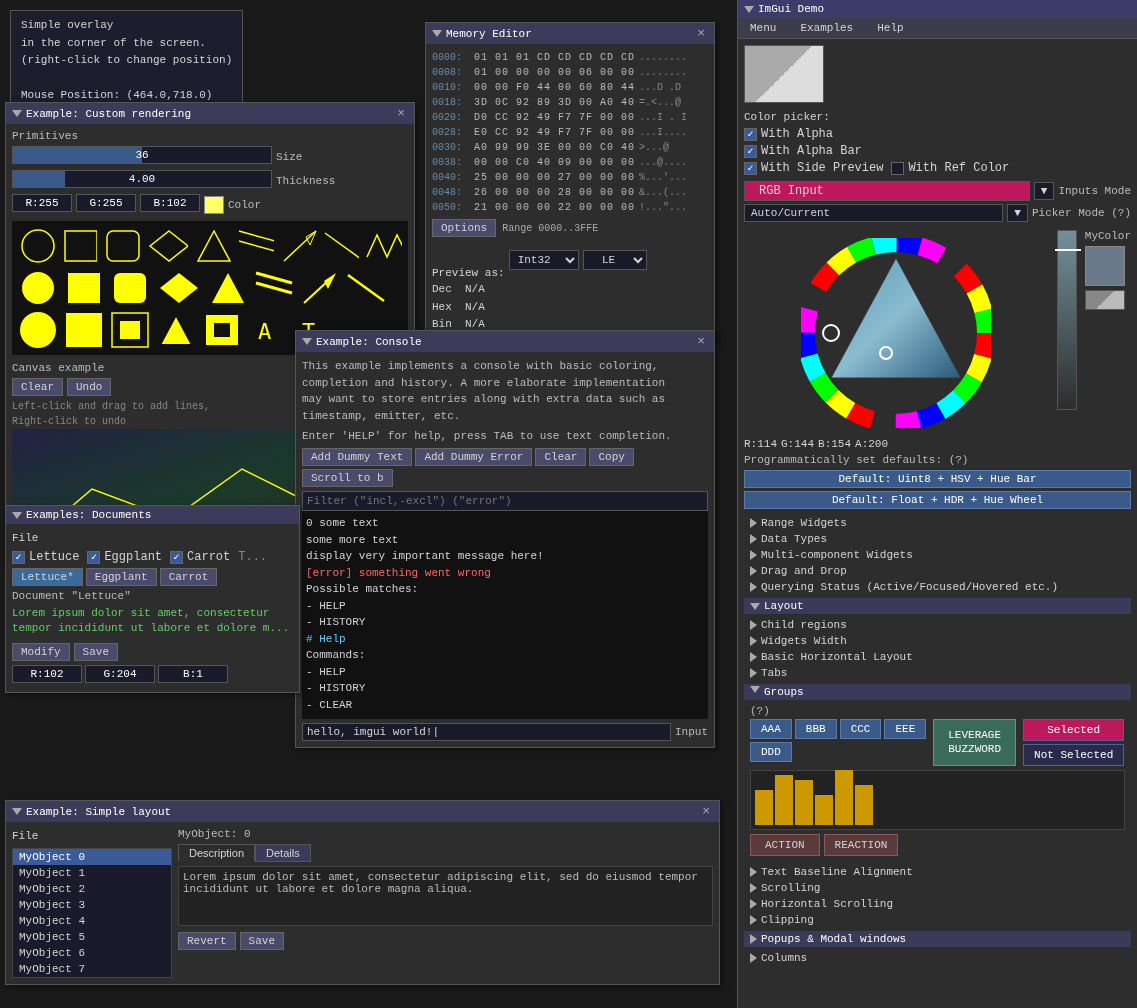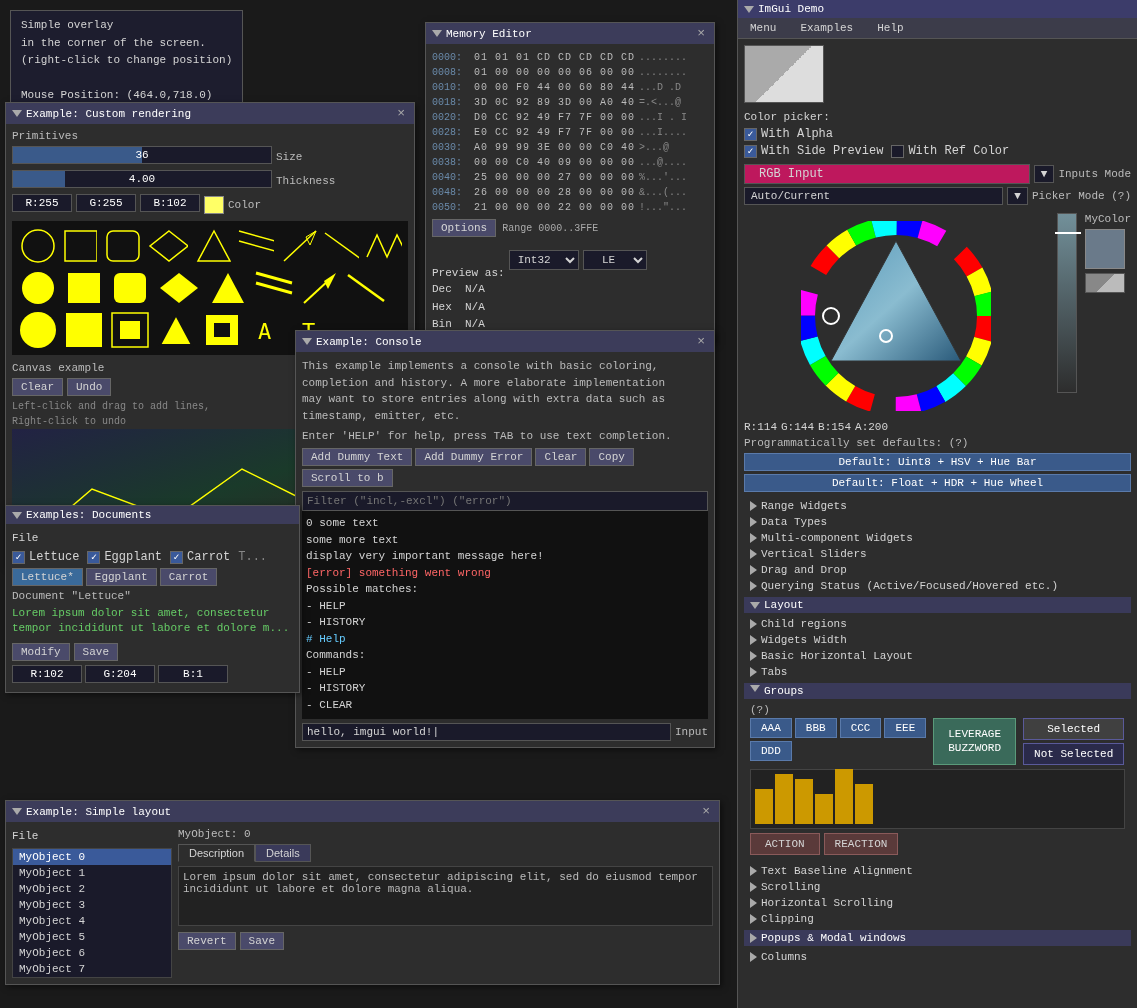--- a/index.html
+++ b/index.html
@@ -338,21 +338,21 @@
       border: 1px solid #5a9a7a;
       color: #fff;
       padding: 8px 14px;
       cursor: pointer;
       font-size: 11px;
       font-family: 'Courier New', monospace;
       text-align: center;
       line-height: 1.3;
     }
     .selected-btn {
-      background: #404040;
+      background: #be185d;
       border: 1px solid #5a5a9a;
       color: #fff;
       padding: 4px 10px;
       cursor: pointer;
       font-size: 11px;
       font-family: 'Courier New', monospace;
     }
 
     .list-item-obj {
       padding: 2px 6px;
@@ -809,20 +809,26 @@
     </div>
 
     <div style="font-size:11px;margin-bottom:4px;">Color picker:</div>
 
     <div style="margin-bottom:3px;">
       <label class="imgui-checkbox">
         <div class="check-box checked"></div>
         <span>With Alpha</span>
       </label>
     </div>
+    <div style="margin-bottom:3px;">
+      <label class="imgui-checkbox">
+        <div class="check-box checked"></div>
+        <span>With Alpha Bar</span>
+      </label>
+    </div>
     <div style="display:flex;gap:8px;margin-bottom:6px;">
       <label class="imgui-checkbox">
         <div class="check-box checked"></div>
         <span>With Side Preview</span>
       </label>
       <label class="imgui-checkbox">
         <div class="check-box"></div>
         <span>With Ref Color</span>
       </label>
     </div>
@@ -902,24 +908,20 @@
         <span class="triangle-icon triangle-right"></span>
         <span>Range Widgets</span>
       </div>
       <div class="tree-item">
         <span class="triangle-icon triangle-right"></span>
         <span>Data Types</span>
       </div>
       <div class="tree-item">
         <span class="triangle-icon triangle-right"></span>
         <span>Multi-component Widgets</span>
-      </div>
-      <div class="tree-item">
-        <span class="triangle-icon triangle-right"></span>
-        <span>Vertical Sliders</span>
       </div>
       <div class="tree-item">
         <span class="triangle-icon triangle-right"></span>
         <span>Drag and Drop</span>
       </div>
       <div class="tree-item">
         <span class="triangle-icon triangle-right"></span>
         <span>Querying Status (Active/Focused/Hovered etc.)</span>
       </div>
     </div>

